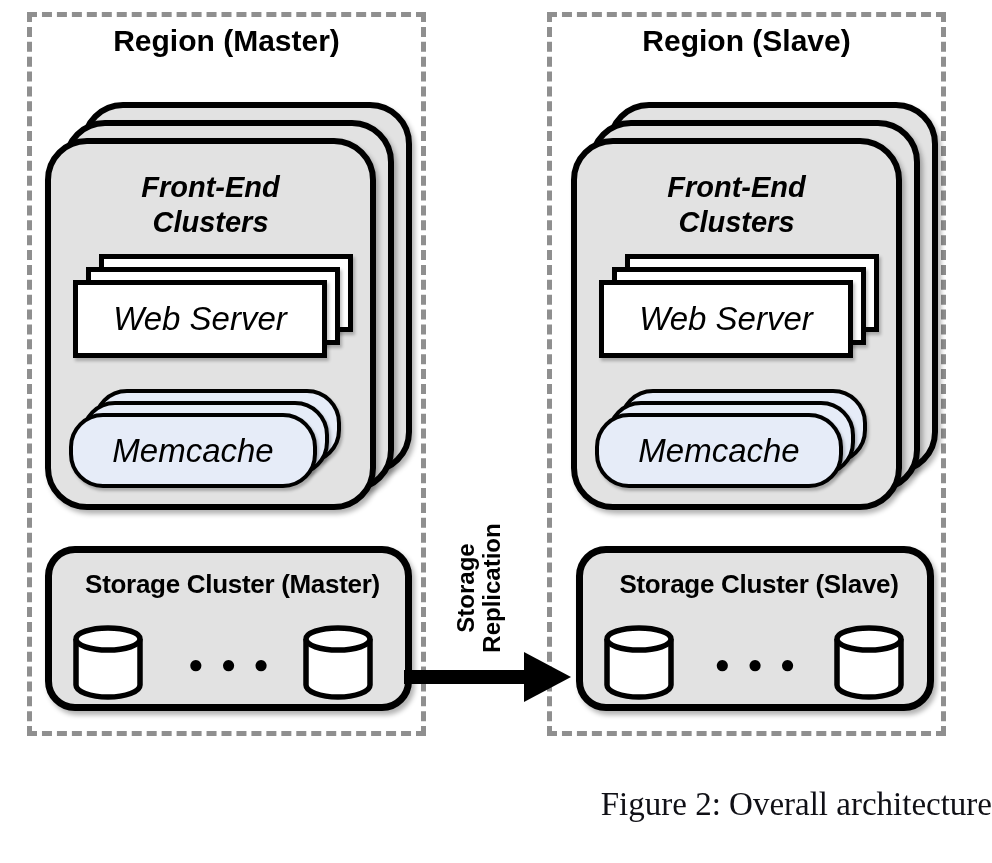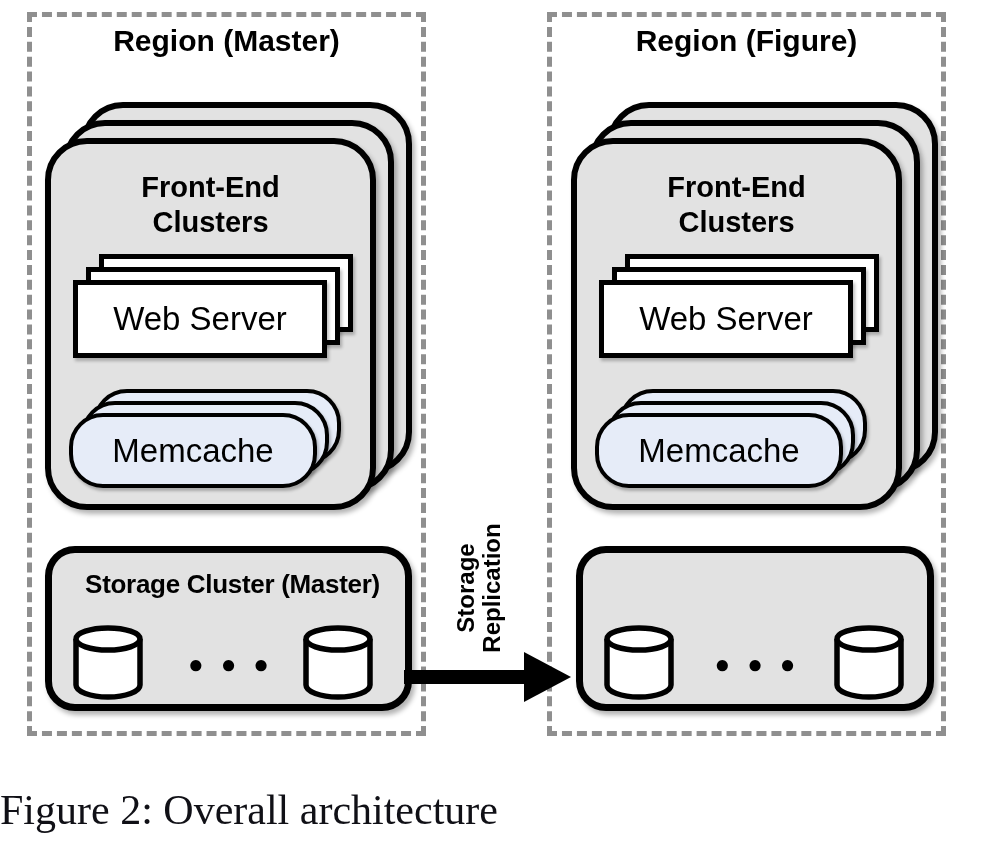--- a/index.html
+++ b/index.html
@@ -27,21 +27,21 @@
     position:absolute; top:7px; left:0; right:0;
     text-align:center; font-weight:bold; font-size:30px; color:#000;
     white-space:nowrap;
   }
 
   
   .stack { position:absolute; }
   .layer { position:absolute; box-sizing:border-box; }
 
   
-  .fe-stack { left:13px; top:85px; width:367px; height:408px; }
+  .fe-stack { left:13px; top:85px; width:367px; height:408px;font-style:italic; }
   #region-slave .fe-stack { left:19px; }
   .fe-layer {
     width:331px; height:372px; border:6px solid var(--line);
     border-radius:42px; background:var(--box-fill);
     box-shadow:3px 4px 5px rgba(0,0,0,0.30);
   }
   .fe-back { left:36px; top:0; }
   .fe-mid  { left:18px; top:18px; }
   .fe-front{ left:0;  top:36px; }
   .fe-title {
@@ -99,22 +99,22 @@
   .arrow-label {
     position:absolute; left:479px; top:588px;
     transform:translate(-50%,-50%) rotate(-90deg);
     text-align:center; font-weight:bold; font-size:24px; line-height:1.1;
     color:#000; white-space:nowrap;
   }
 
   
   .caption {
     position:absolute; top:786px; left:0; right:0;
-    text-align:left; font-family:"Liberation Serif", serif;
-    font-size:42px; color:var(--caption-color);
+    text-align:right; font-family:"Liberation Serif", serif;
+    font-size:33px; color:var(--caption-color);
   }
 </style>
 </head>
 <body>
 
 <div class="canvas">
 
   <div class="region" id="region-master">
     <div class="region-title">Region (Master)</div>
 
@@ -153,21 +153,21 @@
       </svg>
       <div class="dots">●●●</div>
       <svg class="cyl cyl-right" viewBox="0 0 72 76">
         <path d="M4,14 L4,60 A32,12 0 0 0 68,60 L68,14" fill="#ffffff" stroke="#000000" stroke-width="5.5"></path>
         <ellipse cx="36" cy="14" rx="32" ry="11" fill="#ffffff" stroke="#000000" stroke-width="5.5"></ellipse>
       </svg>
     </div>
   </div>
 
   <div class="region" id="region-slave">
-    <div class="region-title">Region (Figure)</div>
+    <div class="region-title">Region (Slave)</div>
 
     <div class="stack fe-stack">
       <div class="layer fe-layer fe-back"></div>
       <div class="layer fe-layer fe-mid"></div>
       <div class="layer fe-layer fe-front">
         <div class="fe-title">
           <div>Front-End</div>
           <div>Clusters</div>
         </div>
 
@@ -183,20 +183,21 @@
           <div class="layer mc-layer mc-back"></div>
           <div class="layer mc-layer mc-mid"></div>
           <div class="layer mc-layer mc-front">
             <span class="mc-label">Memcache</span>
           </div>
         </div>
       </div>
     </div>
 
     <div class="storage">
+      <div class="storage-title">Storage Cluster (Slave)</div>
       <svg class="cyl cyl-left" viewBox="0 0 72 76">
         <path d="M4,14 L4,60 A32,12 0 0 0 68,60 L68,14" fill="#ffffff" stroke="#000000" stroke-width="5.5"></path>
         <ellipse cx="36" cy="14" rx="32" ry="11" fill="#ffffff" stroke="#000000" stroke-width="5.5"></ellipse>
       </svg>
       <div class="dots">●●●</div>
       <svg class="cyl cyl-right" viewBox="0 0 72 76">
         <path d="M4,14 L4,60 A32,12 0 0 0 68,60 L68,14" fill="#ffffff" stroke="#000000" stroke-width="5.5"></path>
         <ellipse cx="36" cy="14" rx="32" ry="11" fill="#ffffff" stroke="#000000" stroke-width="5.5"></ellipse>
       </svg>
     </div>

